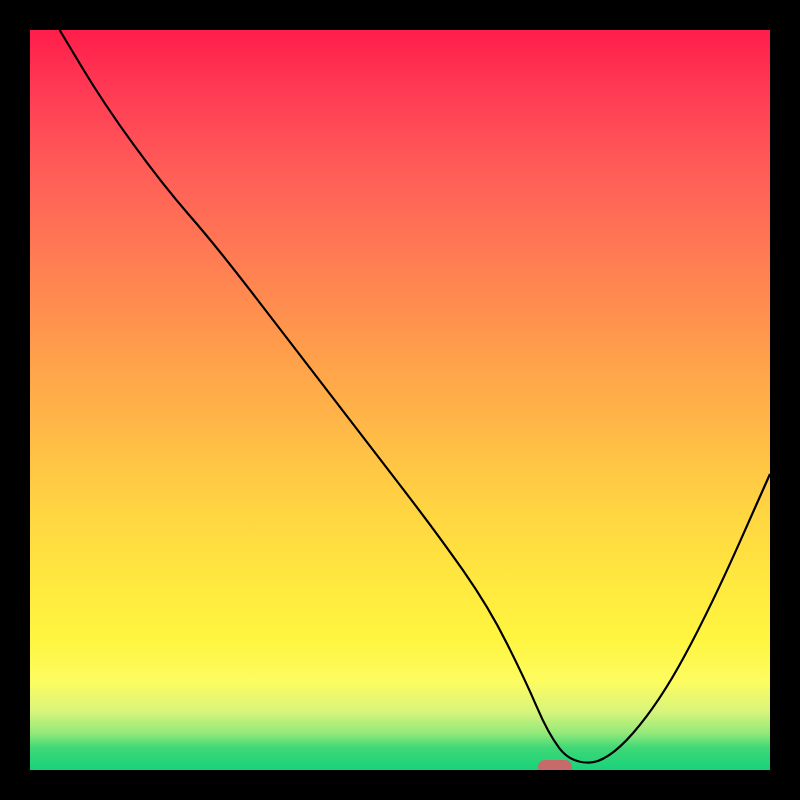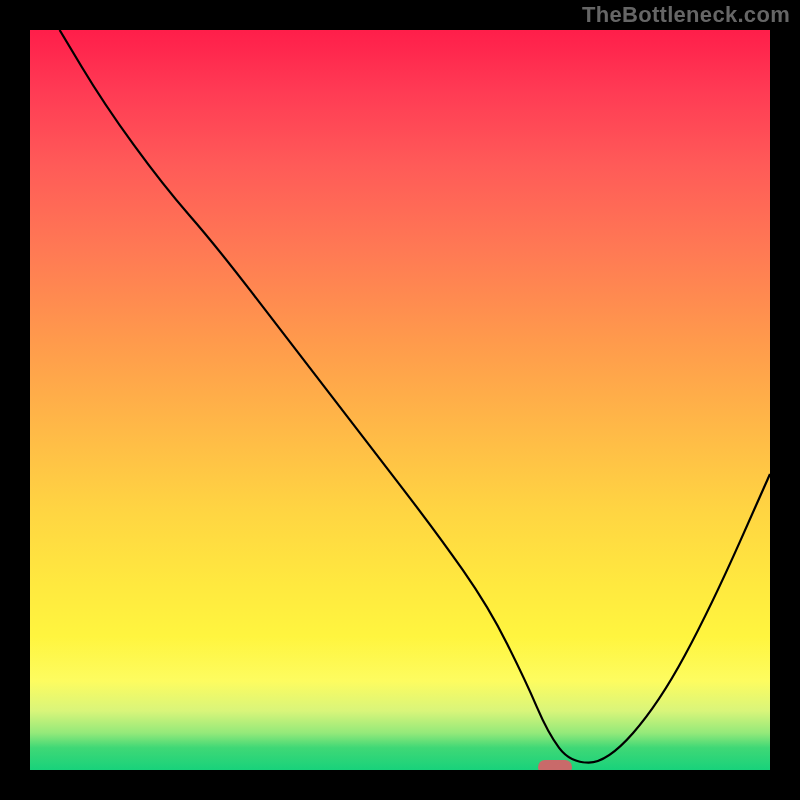--- a/index.html
+++ b/index.html
@@ -71,21 +71,20 @@
     width: 34px;
     height: 14px;
     background: #c96a6a;
     border-radius: 7px;
   }
 </style>
 </head>
 <body>
 
 <div class="container">
-  <div class="watermark">TheBottleneck.com</div>
 
   <div class="plot">
     <div class="gradient"></div>
 
     <svg class="curve-svg" viewBox="0 0 740 740" preserveAspectRatio="none">
       <path d="M 29.6 0 Q 29.6 0 51.8 37 Q 74 74 103.6 114.69999999999999 Q 133.2 155.39999999999998 159.1 185 Q 185 214.60000000000002 222 262.70000000000005 Q 259 310.8 296 358.9 Q 333 407 370 455.1 Q 407.00000000000006 503.2 432.90000000000003 540.2 Q 458.8 577.2 477.3 614.2 Q 495.8 651.2 506.9 677.1 Q 518 703 529.0999999999999 717.8 Q 540.1999999999999 732.6 558.7 732.6 Q 577.2 732.6 603.1 703 Q 629 673.4 654.9000000000001 625.3 Q 680.8000000000001 577.2 710.4000000000001 510.6 T 740 444" fill="none" stroke="#000" stroke-width="2.2"></path>
     </svg>
 
     <div class="marker" style="left: 508.4px; top: 730px; background: rgb(201, 106, 106);"></div>
   </div>

